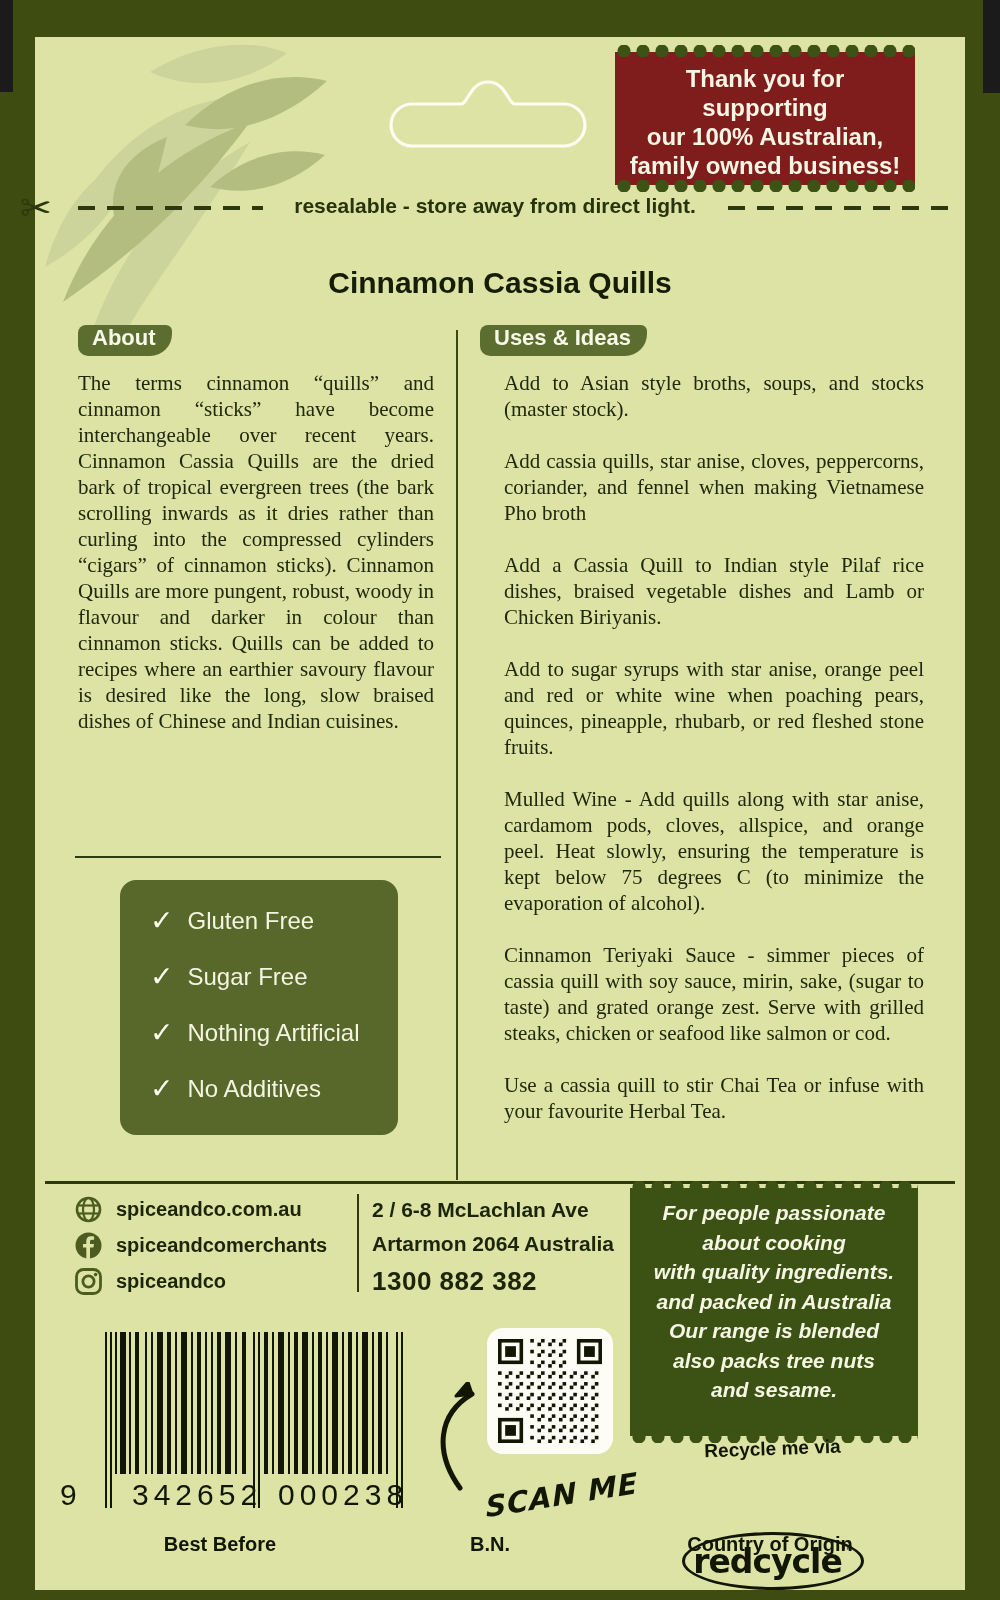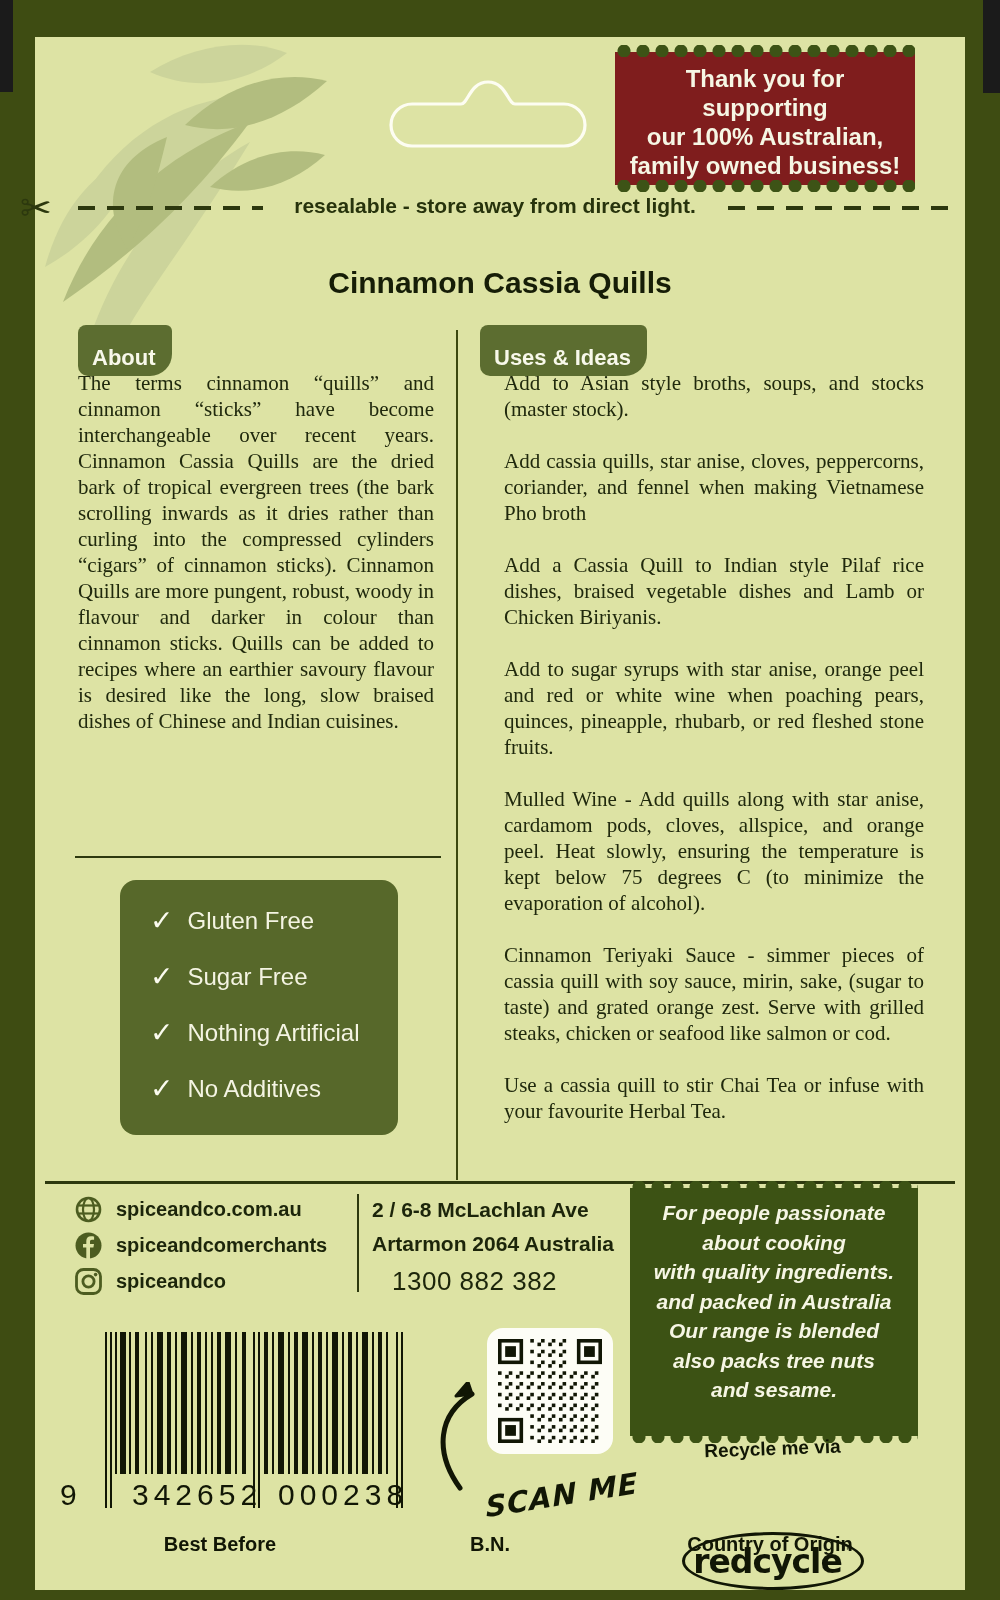--- a/index.html
+++ b/index.html
@@ -45,21 +45,21 @@
   .reseal { position:absolute; left:270px; top:194px; width:450px; text-align:center;
             font-weight:bold; font-size:21px; color:#27330c; }
 
   .title { position:absolute; left:0; top:250px; width:1000px; text-align:center;
            font-weight:bold; font-size:30px; color:#161d07;margin-top:16px; }
 
   
   .col-divider { position:absolute; left:456px; top:330px; width:2px; height:850px; background:#3c480f; }
 
   .pill { position:absolute; background:#5c6d30; color:#f8f8ea; font-weight:bold; font-size:22px;
-          padding:20px 16px 5px 14px; border-radius:8px 6px 22px 10px; }
+          padding:0 16px 5px 14px; border-radius:8px 6px 22px 10px; }
   .pill.about { left:78px; top:325px; }
   .pill.uses  { left:480px; top:325px; }
 
   .body-text { position:absolute; color:#20290d; font-size:21px; line-height:26px; text-align:justify;font-family:Liberation Serif, serif; }
   .about-body { left:78px; top:370px; width:356px; }
   .uses-body  { left:504px; top:370px; width:420px; }
   .uses-body p { margin-bottom:26px; }
 
   .about-hr { position:absolute; left:75px; top:856px; width:366px; height:2px; background:#2d390e; }
 
@@ -75,21 +75,21 @@
   
   .social { position:absolute; left:75px; top:1196px; }
   .social-row { display:flex; align-items:center; margin-bottom:10px; height:26px; }
   .social-row svg { margin-right:14px; }
   .social-text { font-weight:bold; font-size:20px; color:#1c250a; }
 
   .contact-divider { position:absolute; left:357px; top:1194px; width:2px; height:98px; background:#2d390e; }
 
   .address { position:absolute; left:372px; top:1198px; color:#1c250a; }
   .address .line { font-weight:bold; font-size:21px; margin-bottom:10px; }
-  .address .phone { font-weight:normal; font-size:26px; letter-spacing:0.5px;margin-left:20px; }
+  .address .phone { font-weight:bold; font-size:26px; letter-spacing:0.5px; }
 
   
   .barcode { position:absolute; left:105px; top:1332px; width:318px; height:180px; }
   .bc-digits { position:absolute; left:60px; top:1478px; width:370px; color:#111605;
                font-size:30px; letter-spacing:5px; }
   .bc-digits .lead { position:absolute; left:0; }
   .bc-digits .g1 { position:absolute; left:72px; }
   .bc-digits .g2 { position:absolute; left:218px; }
 
   

